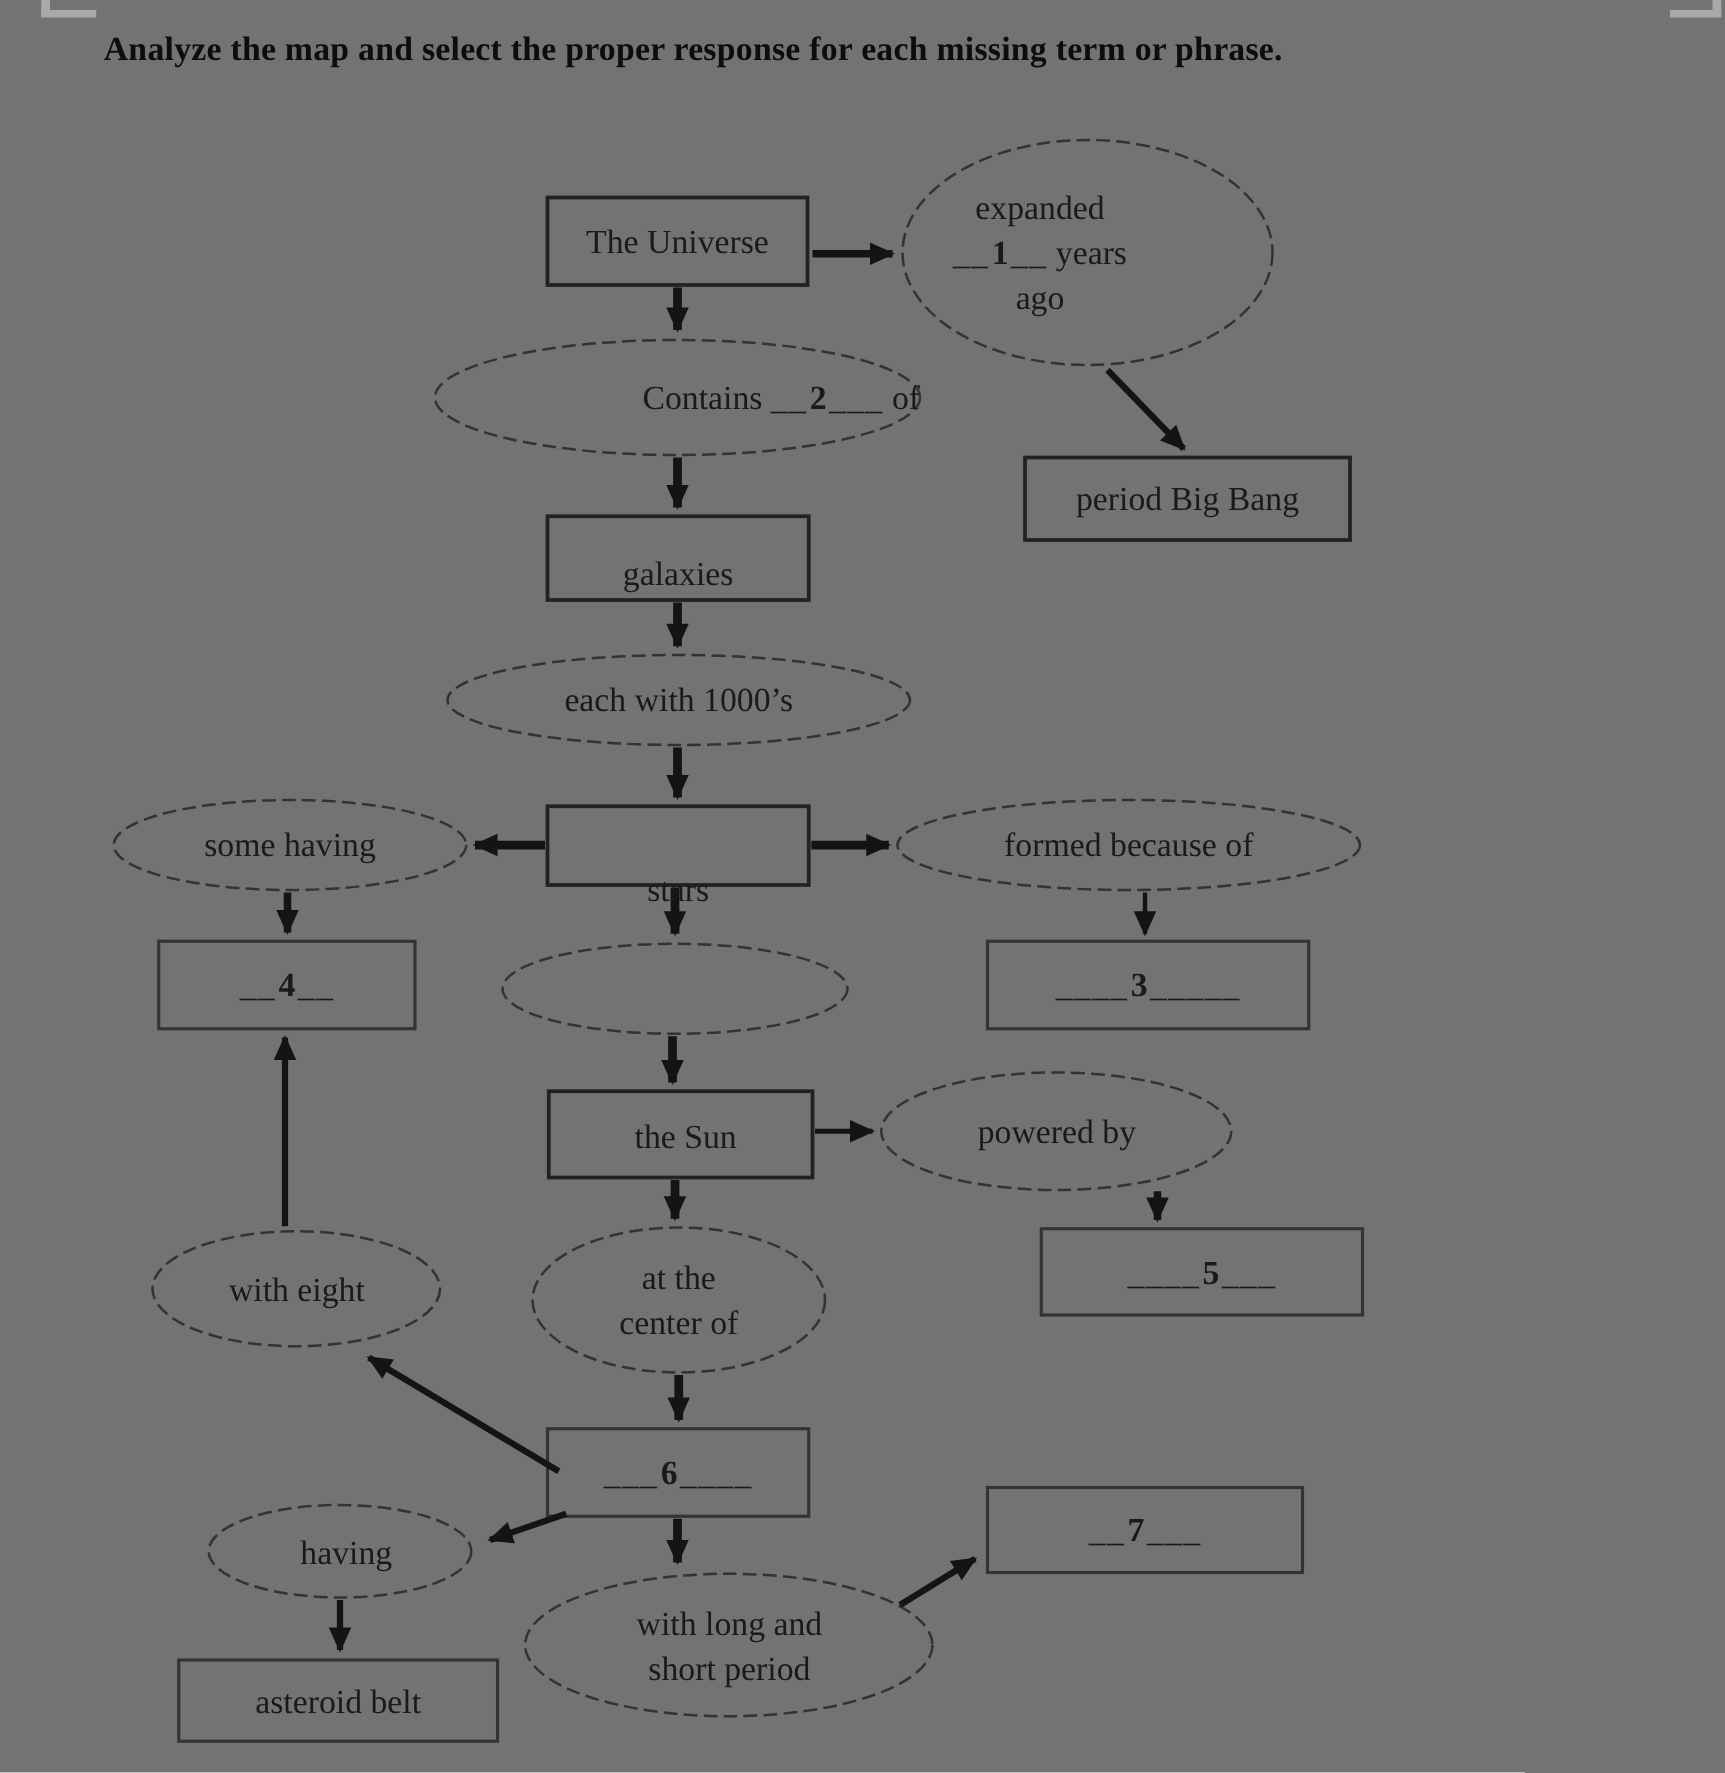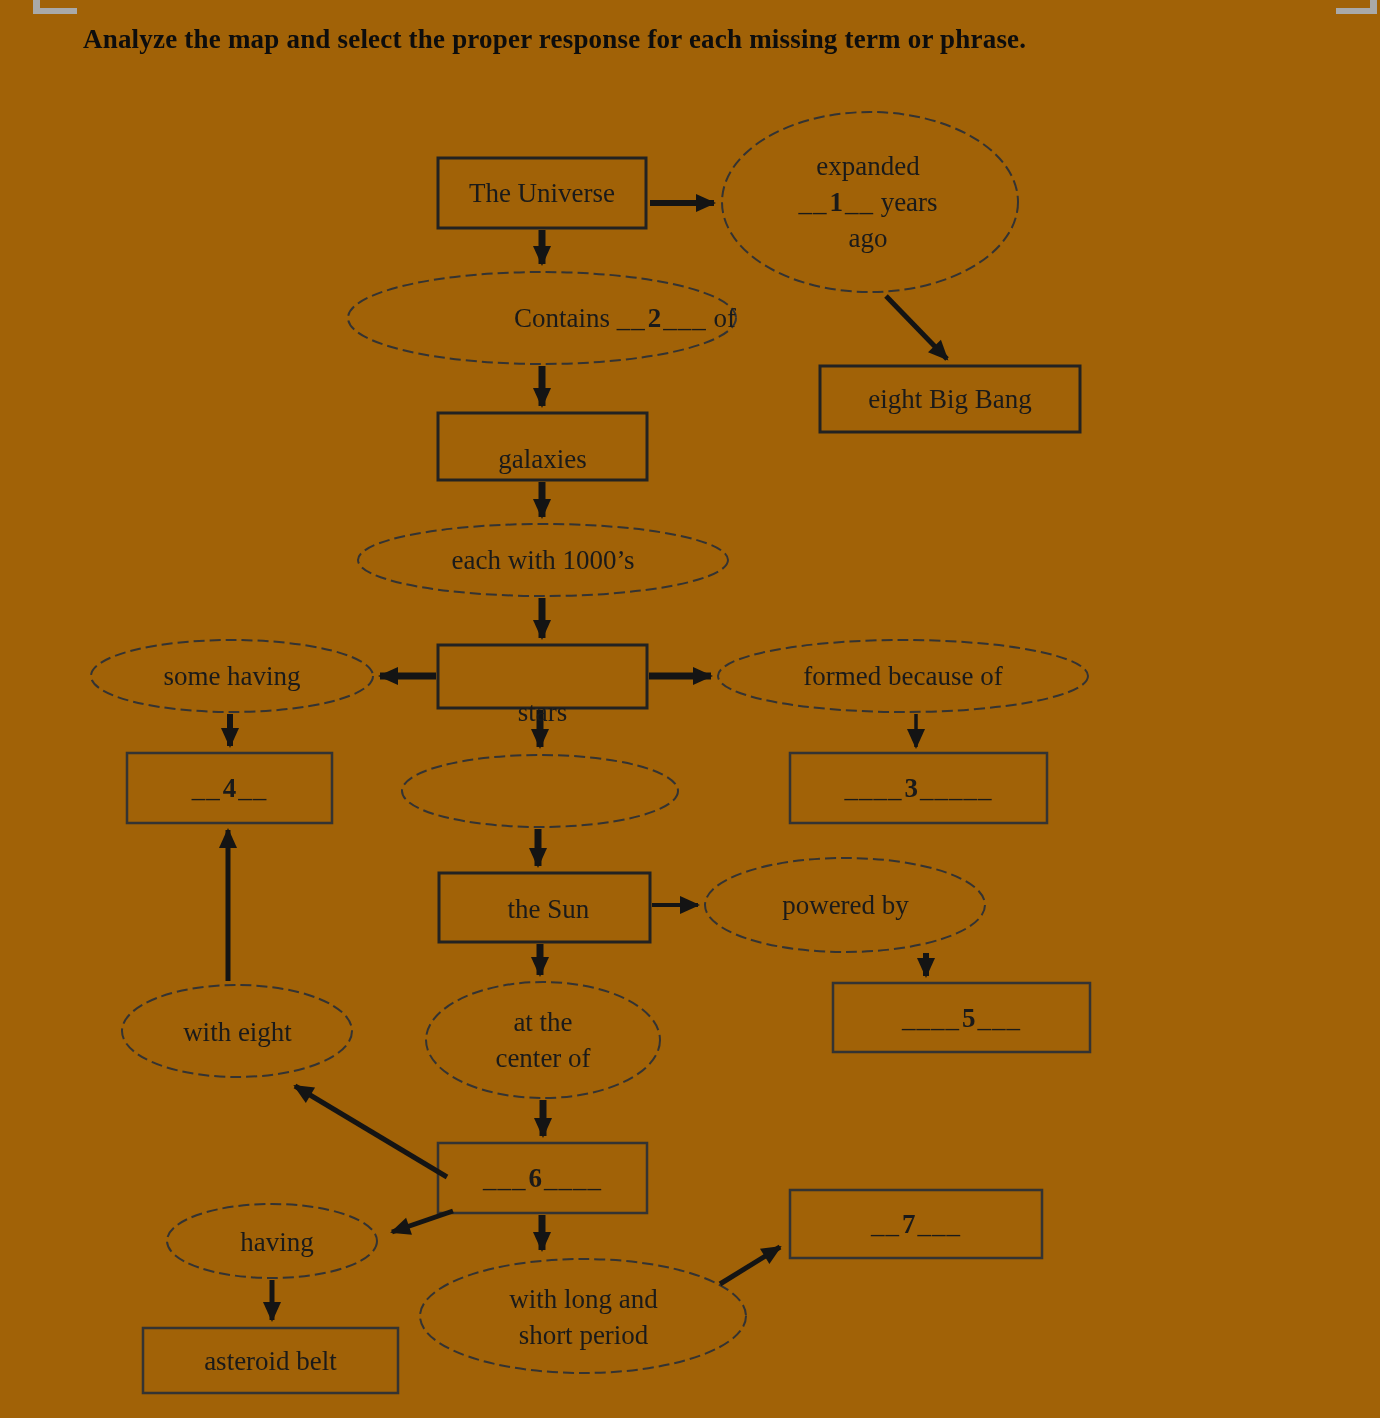--- a/index.html
+++ b/index.html
@@ -1,17 +1,17 @@
 <!DOCTYPE html>
 <html><head>
 <meta charset="utf-8">
 <style>
   html,body{margin:0;padding:0;background:#ffffff;}
   .canvas{
-    position:relative;width:1380px;height:1418px;background:#a16207;overflow:hidden;
+    position:relative;width:1380px;height:1418px;background:#737373;overflow:hidden;
     font-family:"Liberation Serif","DejaVu Serif",serif;color:#1a1a1a;
   }
   .page-title{
     position:absolute;left:83px;top:24px;font-size:27px;font-weight:600;
     color:#0d0d0d;letter-spacing:0.2px;white-space:nowrap;
   }
   .corner{position:absolute;background:#a9a9a9;}
   .diagram-svg{position:absolute;left:0;top:0;}
   .node{
     position:absolute;display:flex;align-items:center;justify-content:center;
@@ -93,36 +93,36 @@
       <line class="arrow" x1="542" y1="1215" x2="542" y2="1250" stroke-width="7" marker-end="url(#ah)"></line>
       <line class="arrow" x1="272" y1="1280" x2="272" y2="1320" stroke-width="5" marker-end="url(#ah)"></line>
       <line class="arrow" x1="720" y1="1284" x2="780" y2="1247" stroke-width="5" marker-end="url(#ah)"></line>
     </g>
   </svg>
 
   <div class="node" style="left:438px;top:158px;width:208px;height:70px;">
     <span>The Universe</span>
   </div>
 
-  <div class="node multi" style="left:720px;top:112px;width:296px;height:180px;">
+  <div class="node multi" style="left:684px;top:112px;width:296px;height:180px;">
     <span>expanded</span>
     <span><span class="seg">__</span><span class="num">1</span><span class="seg">__</span><span>&nbsp;years</span></span>
     <span>ago</span>
   </div>
 
   <div class="node" style="left:348px;top:272px;width:388px;height:92px;justify-content:flex-end;">
     <span>Contains&nbsp;</span>
       <span class="seg">__</span>
       <span class="num">2</span>
       <span class="seg">___</span>
       <span>&nbsp;of</span>
   </div>
 
   <div class="node" style="left:820px;top:366px;width:260px;height:66px;">
-    <span>eight Big Bang</span>
+    <span>period Big Bang</span>
   </div>
 
   <div class="node" style="left:438px;top:413px;width:209px;height:67px;margin-top:12px;">
     <span>galaxies</span>
   </div>
 
   <div class="node" style="left:358px;top:524px;width:370px;height:72px;">
     <span>each with 1000’s</span>
   </div>
 

